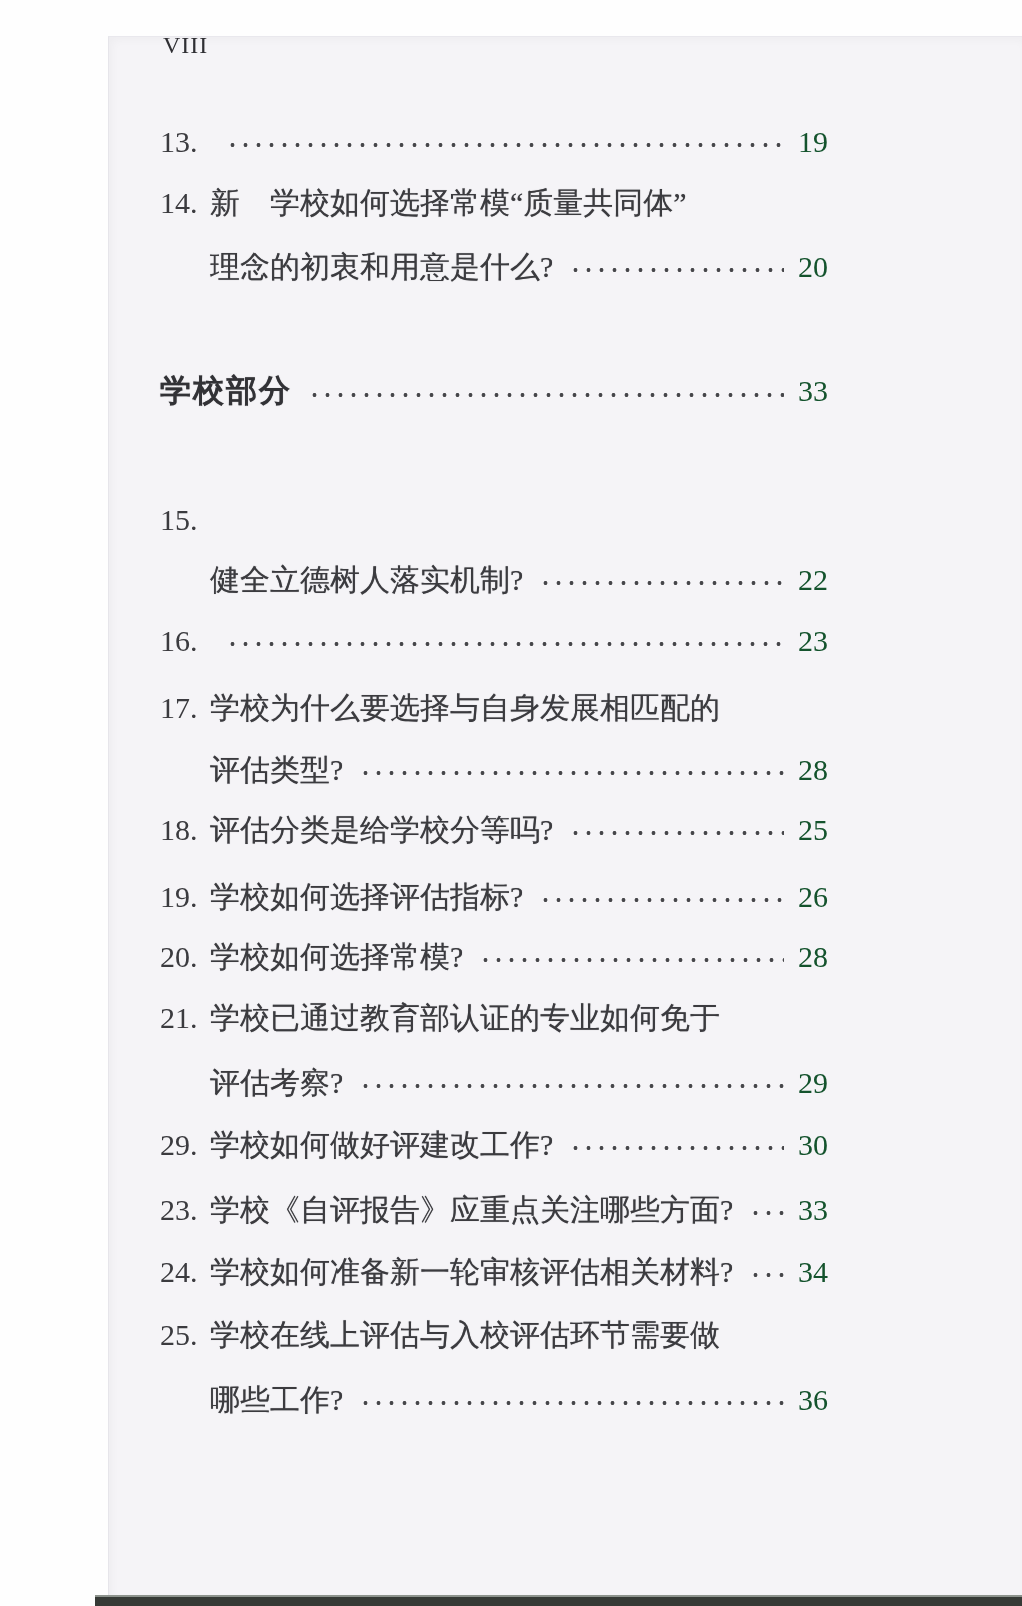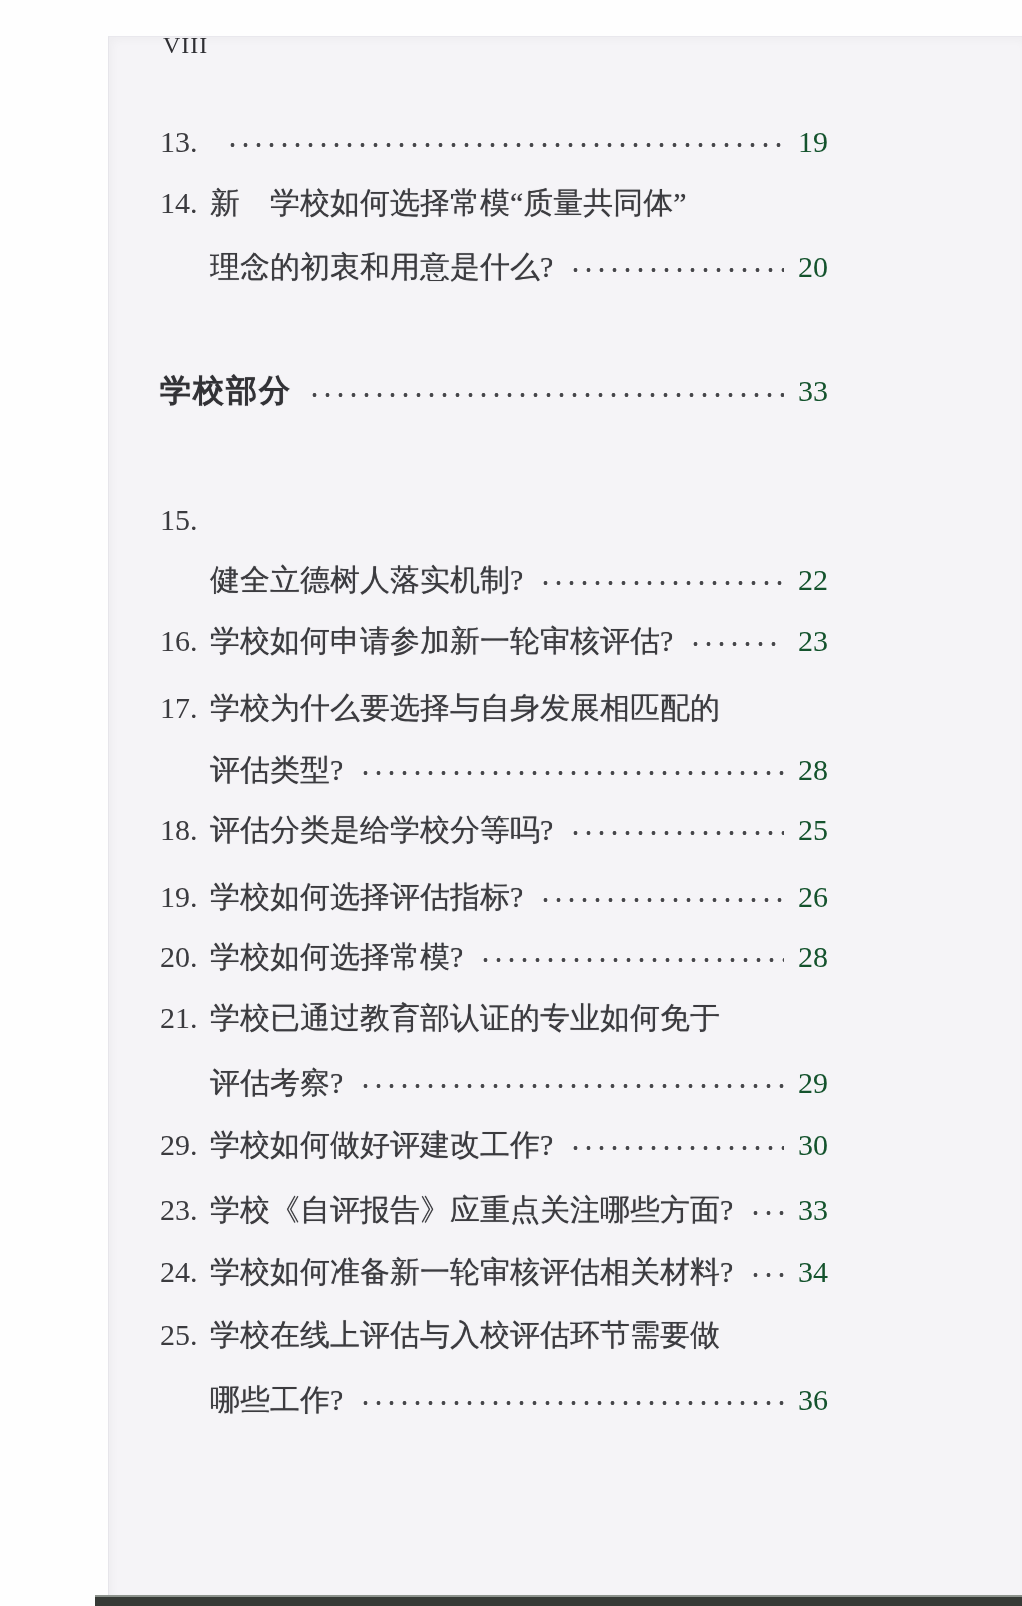--- a/index.html
+++ b/index.html
@@ -78,21 +78,20 @@
 </div>
 <div class="row" style="top:549px">
   <span class="num"></span>
   <span class="txt">健全立德树人落实机制?</span>
   <span class="leader"></span>
   <span class="pg">22</span>
 </div>
 
 <div class="row" style="top:610px">
   <span class="num">16.</span>
-  <span class="txt">学校如何申请参加新一轮审核评估?</span>
   <span class="leader"></span>
   <span class="pg">23</span>
 </div>
 
 <div class="row" style="top:677px">
   <span class="num">17.</span>
   <span class="txt">学校为什么要选择与自身发展相匹配的</span>
 </div>
 <div class="row" style="top:739px">
   <span class="num"></span>

